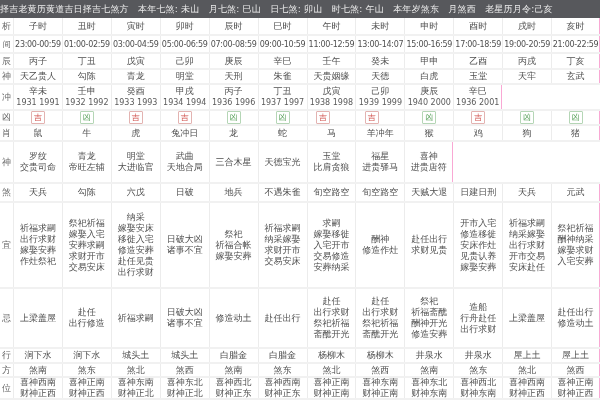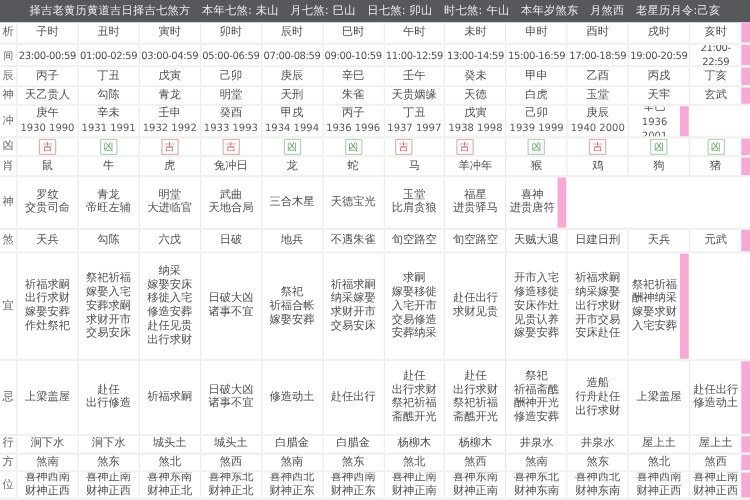--- a/index.html
+++ b/index.html
@@ -3,41 +3,41 @@
 <meta charset="utf-8">
 <style>
   html,body{margin:0;padding:0;}
   body{
     width:600px;height:400px;overflow:hidden;background:#ffffff;
     font-family:"DejaVu Sans","Liberation Sans",sans-serif;
     -webkit-font-smoothing:antialiased;
   }
   .topbar{
     height:18px;background:#57585c;color:#eeeeee;
-    font-size:9px;line-height:18px;text-align:center;
+    font-size:9px;line-height:18px;text-align:left;
     white-space:nowrap;overflow:hidden;letter-spacing:0.2px;
   }
   #almanac{width:600px;}
   .row{
     display:grid;
     grid-template-columns:13px repeat(12,1fr);
     box-sizing:border-box;
     border-bottom:2px solid #f1f1f1;
     background:#ffffff;
   }
   .cell{
     box-sizing:border-box;
     border-left:1px solid #ececec;
     display:flex;flex-direction:column;
     align-items:center;justify-content:center;
     text-align:center;
     font-size:9px;line-height:11px;color:#4f4f4f;
     overflow:hidden;padding:1px 0;
   }
-  .cell:last-child{border-right:7px solid #f9a8d4;}
+  .cell:last-child{border-right:1px solid #f9a8d4;}
   .label-cell{
     border-left:none;color:#666666;
     font-size:9px;overflow:hidden;
   }
   .row-time .cell{font-size:8px;letter-spacing:-0.3px;}
   .row-chong .cell div:last-child{font-size:8px;color:#5a5a5a;}
   .badge{
     display:inline-block;font-size:8px;line-height:9px;
     padding:1px 2px;border:1px solid;border-radius:1px;
   }
@@ -71,21 +71,21 @@
     </div>
     <div class="row row-time" style="height: 18px;">
       <div class="cell label-cell">间</div>
       <div class="cell">23:00-00:59</div>
       <div class="cell">01:00-02:59</div>
       <div class="cell">03:00-04:59</div>
       <div class="cell">05:00-06:59</div>
       <div class="cell">07:00-08:59</div>
       <div class="cell">09:00-10:59</div>
       <div class="cell">11:00-12:59</div>
-      <div class="cell">13:00-14:59</div>
+      <div class="cell">13:00-14:07</div>
       <div class="cell">15:00-16:59</div>
       <div class="cell">17:00-18:59</div>
       <div class="cell">19:00-20:59</div>
       <div class="cell">21:00-22:59</div>
     </div>
     <div class="row row-ganzhi" style="height: 16px;">
       <div class="cell label-cell">辰</div>
       <div class="cell">丙子</div>
       <div class="cell">丁丑</div>
       <div class="cell">戊寅</div>
@@ -110,24 +110,20 @@
       <div class="cell">天贵姻缘</div>
       <div class="cell">天德</div>
       <div class="cell">白虎</div>
       <div class="cell">玉堂</div>
       <div class="cell">天牢</div>
       <div class="cell">玄武</div>
     </div>
     <div class="row row-chong" style="height: 26px;">
       <div class="cell label-cell">冲</div>
       <div class="cell">
-        <div>庚午</div>
-        <div>1930 1990</div>
-      </div>
-      <div class="cell">
         <div>辛未</div>
         <div>1931 1991</div>
       </div>
       <div class="cell">
         <div>壬申</div>
         <div>1932 1992</div>
       </div>
       <div class="cell">
         <div>癸酉</div>
         <div>1933 1993</div>
@@ -332,20 +328,24 @@
         <div>交易安床</div>
       </div>
       <div class="cell">
         <div>求嗣</div>
         <div>嫁娶移徙</div>
         <div>入宅开市</div>
         <div>交易修造</div>
         <div>安葬纳采</div>
       </div>
       <div class="cell">
+        <div>酬神</div>
+        <div>修造作灶</div>
+      </div>
+      <div class="cell">
         <div>赴任出行</div>
         <div>求财见贵</div>
       </div>
       <div class="cell">
         <div>开市入宅</div>
         <div>修造移徙</div>
         <div>安床作灶</div>
         <div>见贵认养</div>
         <div>嫁娶安葬</div>
       </div>

